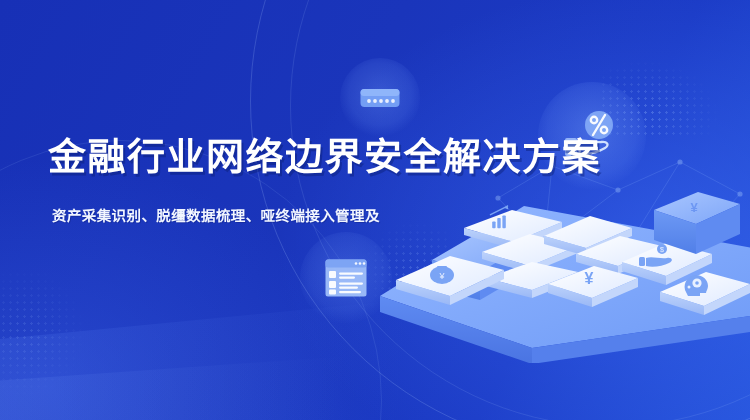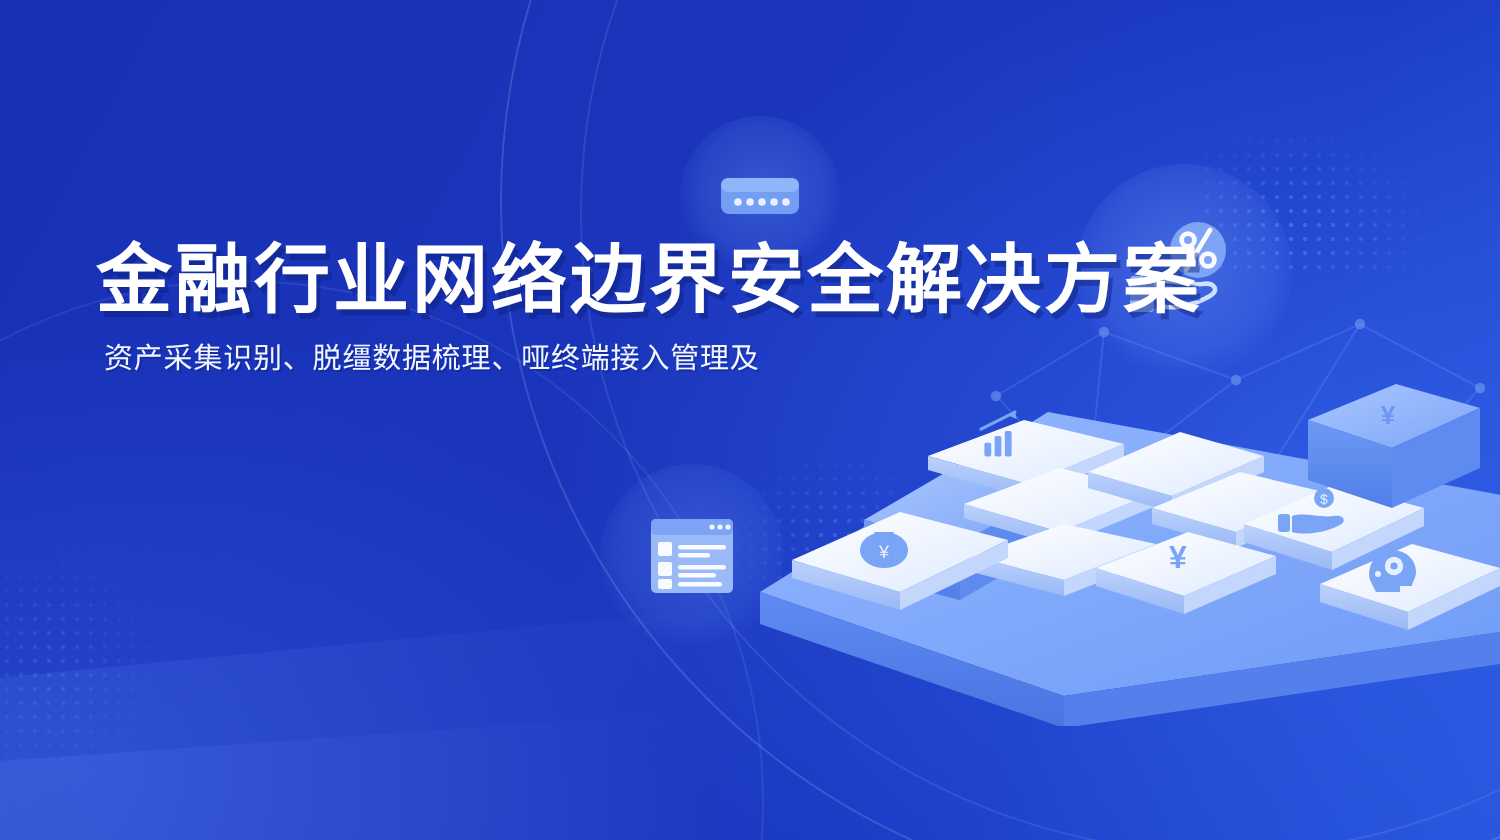--- a/index.html
+++ b/index.html
@@ -57,36 +57,36 @@
   .orb-server{left:340px;top:58px;width:80px;height:80px;}
   .orb-server .halo{background:radial-gradient(circle at 50% 45%, rgba(120,160,255,.30) 0%, rgba(110,150,250,.16) 52%, rgba(110,150,250,0) 72%);}
   .orb-percent{left:538px;top:82px;width:108px;height:108px;}
   .orb-percent .halo{background:radial-gradient(circle at 50% 45%, rgba(128,170,255,.34) 0%, rgba(110,150,250,.18) 55%, rgba(110,150,250,0) 74%);}
   .orb-doc{left:300px;top:232px;width:92px;height:92px;}
   .orb-doc .halo{background:radial-gradient(circle at 50% 45%, rgba(120,160,255,.26) 0%, rgba(110,150,250,.13) 54%, rgba(110,150,250,0) 74%);}
 
   .orb svg{position:relative;z-index:2;}
 
   
-  .copy{position:absolute;left:48px;top:118px;z-index:6;}
+  .copy{position:absolute;left:48px;top:134px;z-index:6;}
   .title{
     margin:0;
     font-size:38px;
     line-height:46px;
     font-weight:bold;
     letter-spacing:1.5px;
     color:#ffffff;
     text-shadow:2px 3px 0 rgba(12,30,120,.45);
     white-space:nowrap;
   }
   .subtitle{
-    margin:4px 0 0 4px;
+    margin:24px 0 0 4px;
     font-size:14.5px;
     line-height:25px;
-    font-weight:normal;
+    font-weight:bold;
     letter-spacing:.4px;
     color:#f2f6ff;
     text-shadow:1px 1px 0 rgba(12,30,120,.35);
   }
   .subtitle .l{display:block;}
 
   
   .stage{position:absolute;left:372px;top:188px;width:392px;height:175px;z-index:4;}
   .stage svg{display:block;}
 </style>

